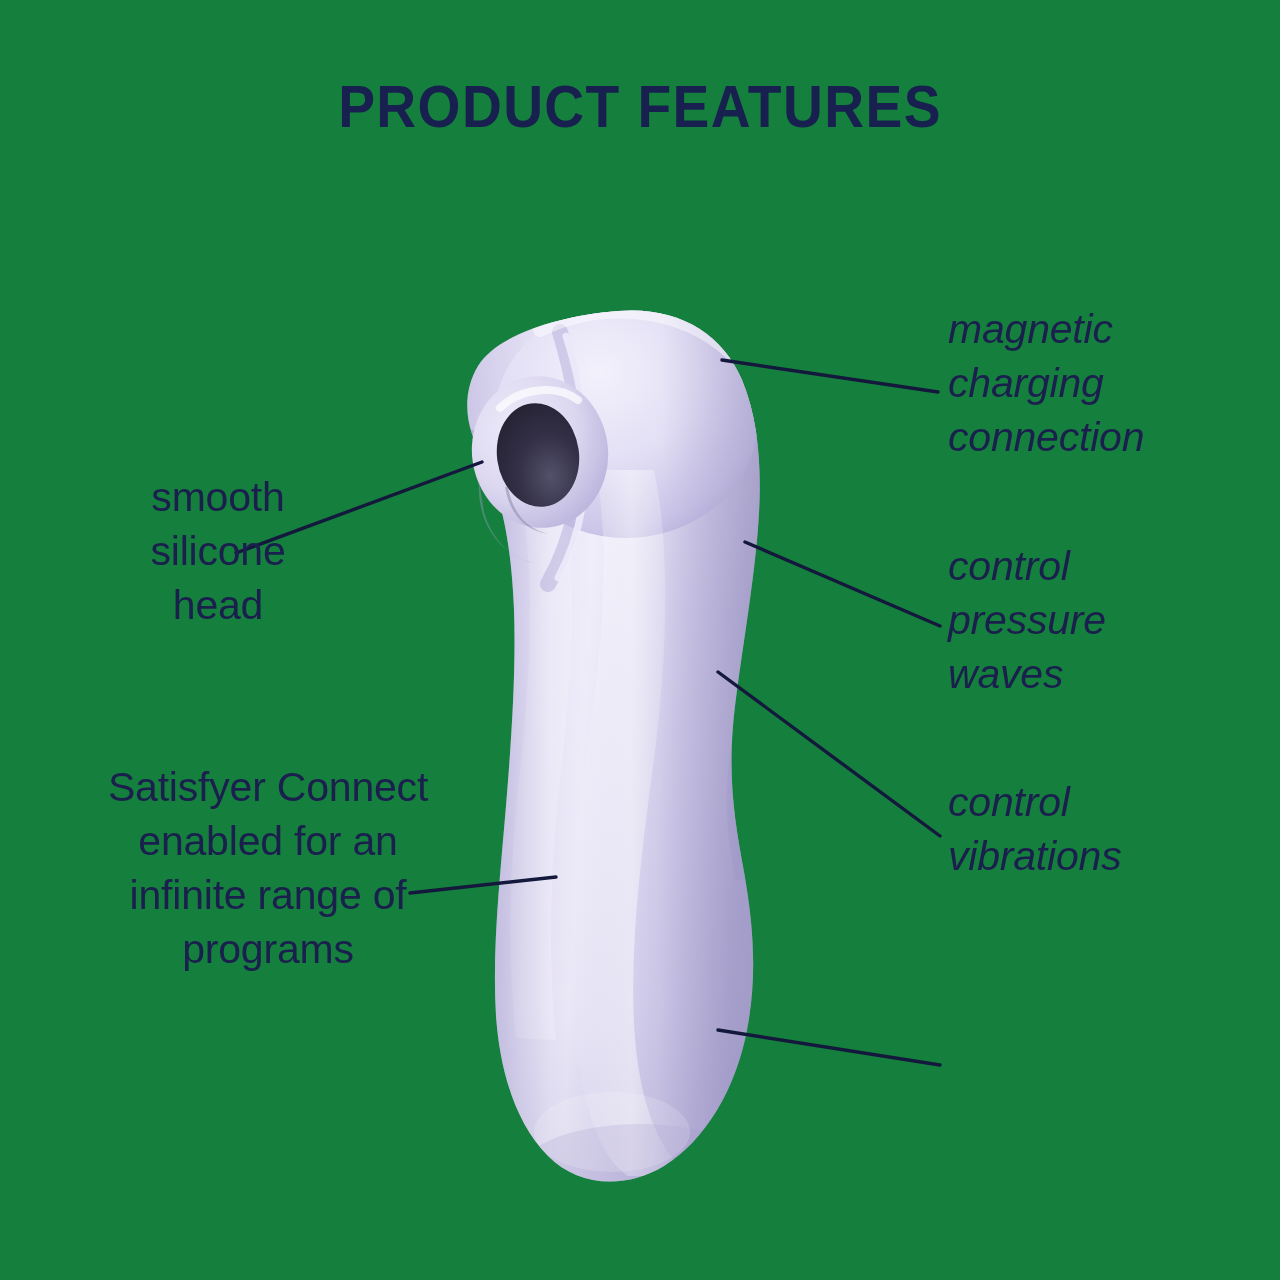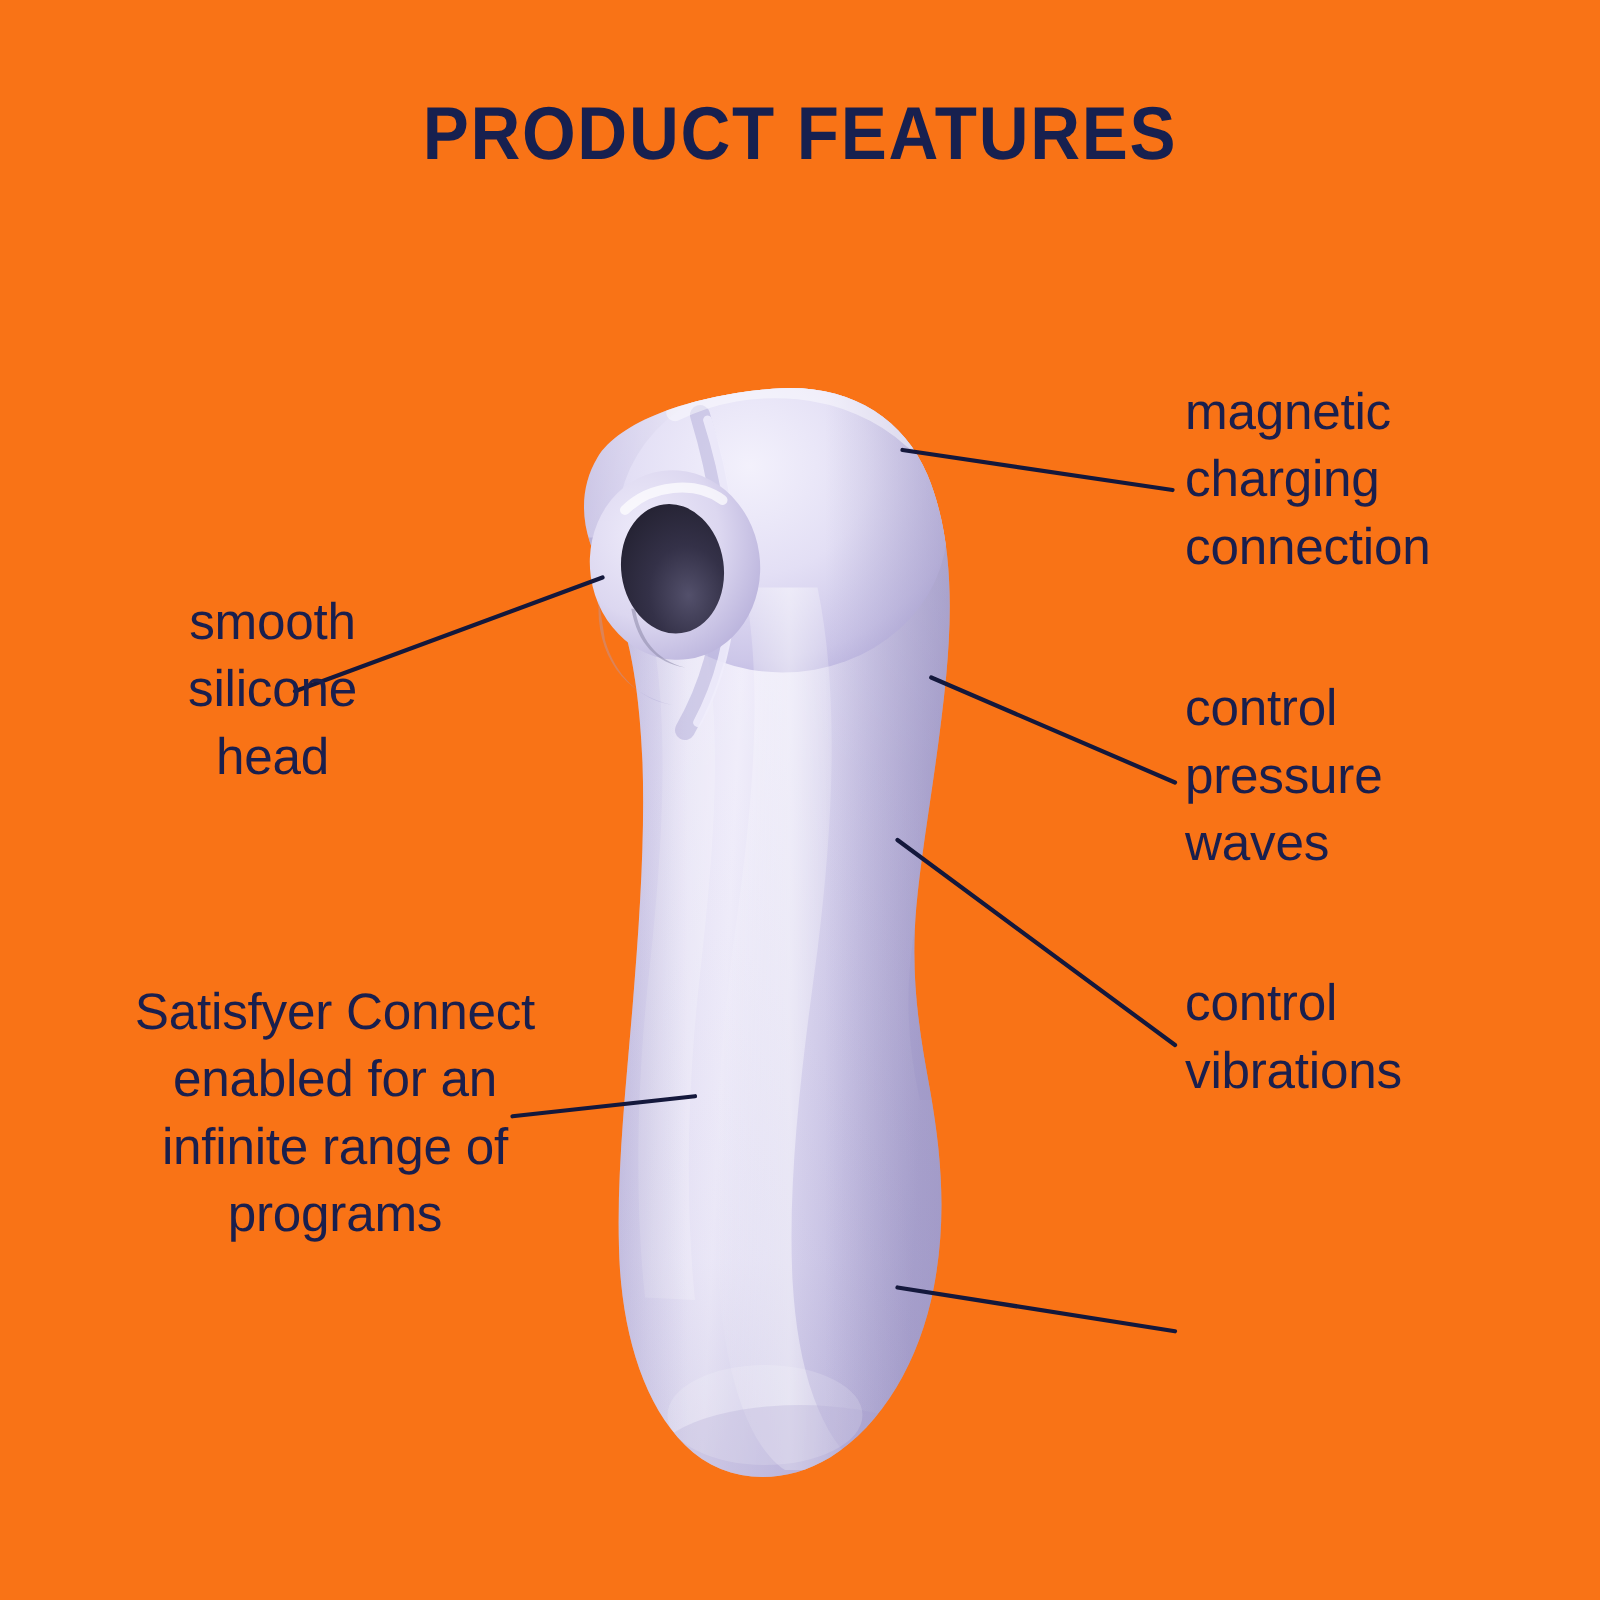--- a/index.html
+++ b/index.html
@@ -8,21 +8,21 @@
     padding: 0;
     background: #ffffff;
   }
   body {
     font-family: "Liberation Sans", sans-serif;
   }
   #stage {
     position: relative;
     width: 1280px;
     height: 1280px;
-    background: #f97316;
+    background: #15803d;
     overflow: hidden;
   }
   
   #title {
     position: absolute;
     top: 72px;
     left: 0;
     width: 1280px;
     text-align: center;
     font-family: "Liberation Sans", sans-serif;
@@ -38,29 +38,29 @@
   .callout {
     position: absolute;
     font-family: "Liberation Sans", sans-serif;
     font-weight: 400;
     font-size: 41px;
     line-height: 1.32;
     color: #1a1f4d;
     letter-spacing: -0.2px;
     white-space: pre-line;
   }
-  .callout.right { text-align: left; }
+  .callout.right { text-align: left; font-style: italic; }
   .callout.left  { text-align: center; }
 
   #lbl-magnetic   { left: 948px; top: 302px;  width: 300px; }
   #lbl-pressure   { left: 948px; top: 539px;  width: 300px; }
   #lbl-vibrations { left: 948px; top: 775px;  width: 300px; }
   #lbl-ergonomic  { left: 948px; top: 945px;  width: 300px; }
   #lbl-smooth     { left: 68px;  top: 470px;  width: 300px; }
-  #lbl-connect    { left: 68px;  top: 782px;  width: 400px; }
+  #lbl-connect    { left: 68px;  top: 760px;  width: 400px; }
 
   
   #artwork {
     position: absolute;
     left: 0; top: 0;
     width: 1280px;
     height: 1280px;
   }
   .leader {
     stroke: #14183c;

